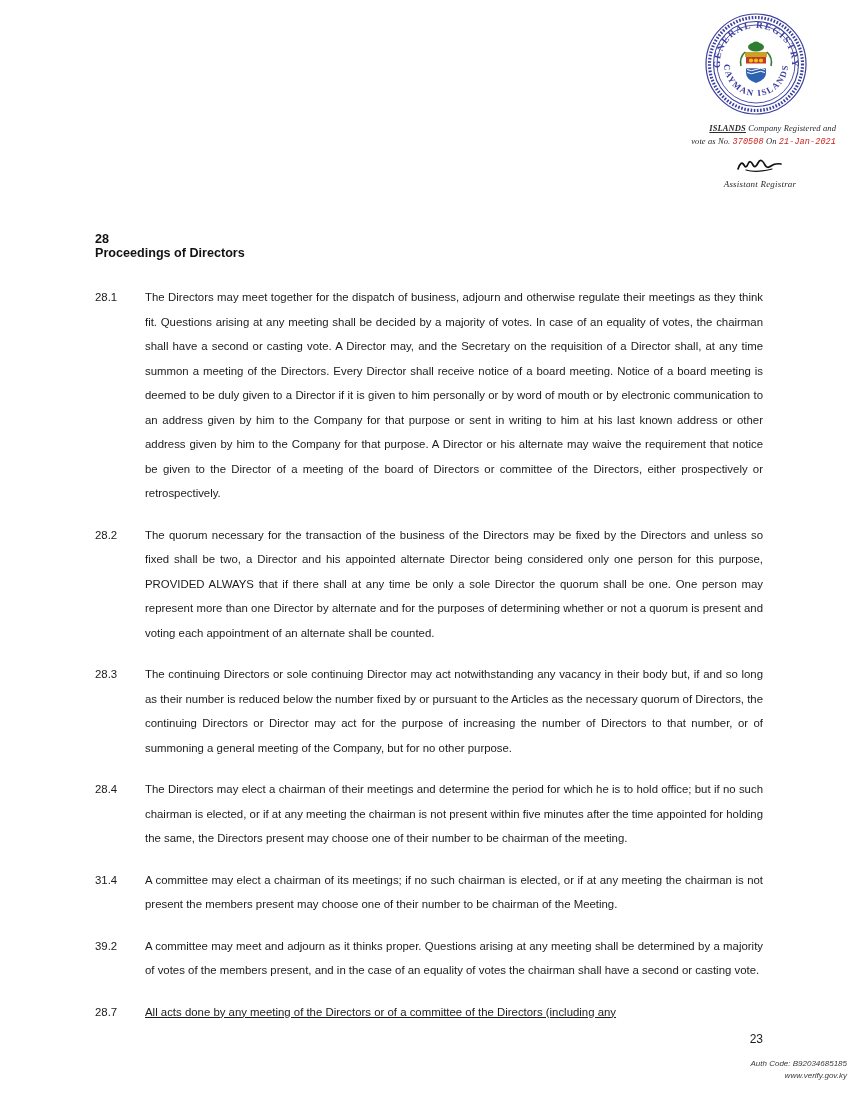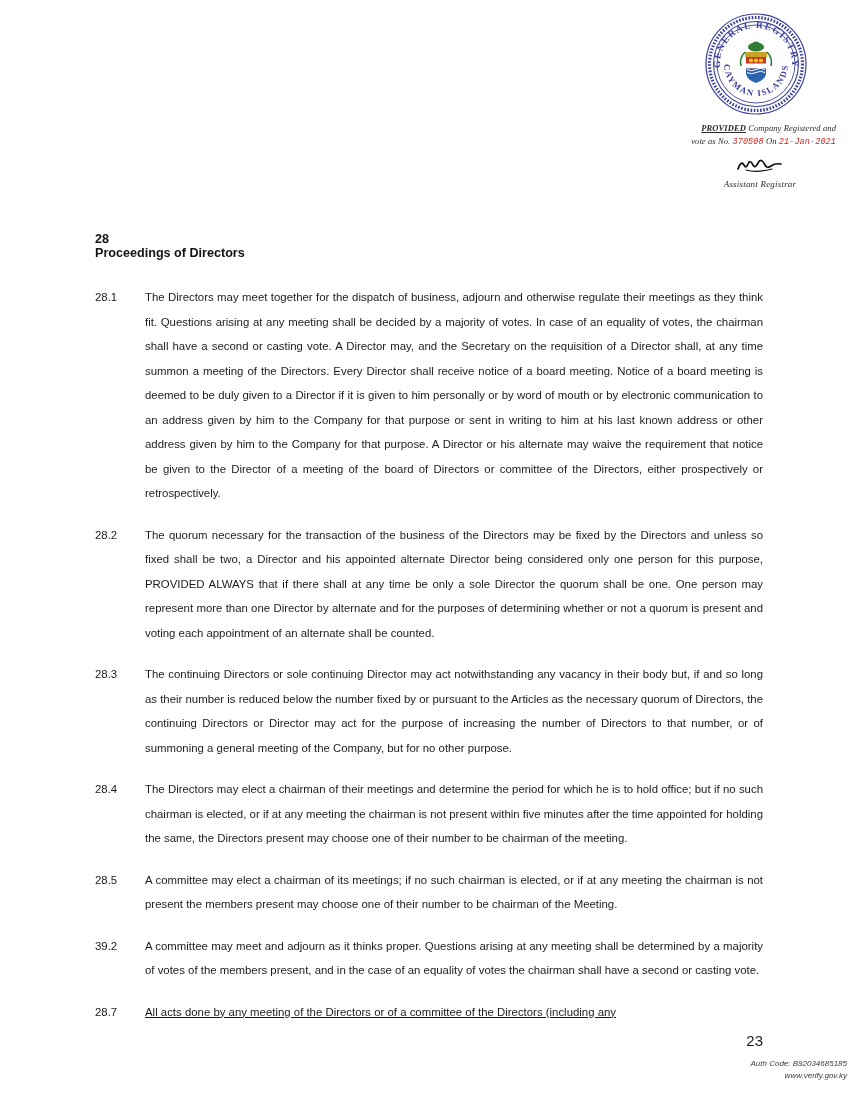--- a/index.html
+++ b/index.html
@@ -116,21 +116,21 @@
     left: 0;
     top: 1032px;
     width: 850px;
   }
   #page-number {
     position: absolute;
     left: 0;
     top: 0;
     width: 763px;
     text-align: right;
-    font-size: 15px;
+    font-size: 12px;
     font-weight: normal;
     color: #1b1b1b;
   }
   #verify-block {
     position: absolute;
     left: 2px;
     top: 26px;
     width: 845px;
     text-align: right;
     font-family: Liberation Sans, sans-serif;
@@ -176,21 +176,21 @@
         <path d="M -9,3.5 q 4.5 2.4 9 0 q 4.5 -2.4 9 0" fill="none" stroke="#ffffff" stroke-width="1"></path>
         <path d="M -9,6.5 q 4.5 2.4 9 0 q 4.5 -2.4 9 0" fill="none" stroke="#ffffff" stroke-width="1"></path>
         <path d="M -11,-14 q -6 6 -4 14" fill="none" stroke="#2f7d32" stroke-width="1.6"></path>
         <path d="M 11,-14 q 6 6 4 14" fill="none" stroke="#2f7d32" stroke-width="1.6"></path>
       </g>
     </svg>
   </div>
 
   <div class="stamp-lines">
     <div class="line">
-      <span class="exempted">PROVIDED</span>
+      <span class="exempted">ISLANDS</span>
       <span class="stamp-ital">Company Registered and</span>
     </div>
     <div class="line">
       <span class="stamp-ital">vote as No.</span>
       <span class="stamp-red">370508</span>
       <span class="stamp-ital">On</span>
       <span class="stamp-red">21-Jan-2021</span>
     </div>
   </div>
 
@@ -224,21 +224,21 @@
     <span class="clause-num">28.3</span>
     <span class="clause-text">The continuing Directors or sole continuing Director may act notwithstanding any vacancy in their body but, if and so long as their number is reduced below the number fixed by or pursuant to the Articles as the necessary quorum of Directors, the continuing Directors or Director may act for the purpose of increasing the number of Directors to that number, or of summoning a general meeting of the Company, but for no other purpose.</span>
   </div>
 
   <div class="clause">
     <span class="clause-num">28.4</span>
     <span class="clause-text">The Directors may elect a chairman of their meetings and determine the period for which he is to hold office; but if no such chairman is elected, or if at any meeting the chairman is not present within five minutes after the time appointed for holding the same, the Directors present may choose one of their number to be chairman of the meeting.</span>
   </div>
 
   <div class="clause">
-    <span class="clause-num">28.5</span>
+    <span class="clause-num">31.4</span>
     <span class="clause-text">A committee may elect a chairman of its meetings; if no such chairman is elected, or if at any meeting the chairman is not present the members present may choose one of their number to be chairman of the Meeting.</span>
   </div>
 
   <div class="clause">
     <span class="clause-num">39.2</span>
     <span class="clause-text">A committee may meet and adjourn as it thinks proper.  Questions arising at any meeting shall be determined by a majority of votes of the members present, and in the case of an equality of votes the chairman shall have a second or casting vote.</span>
   </div>
 
   <div class="clause last">
     <span class="clause-num">28.7</span>

